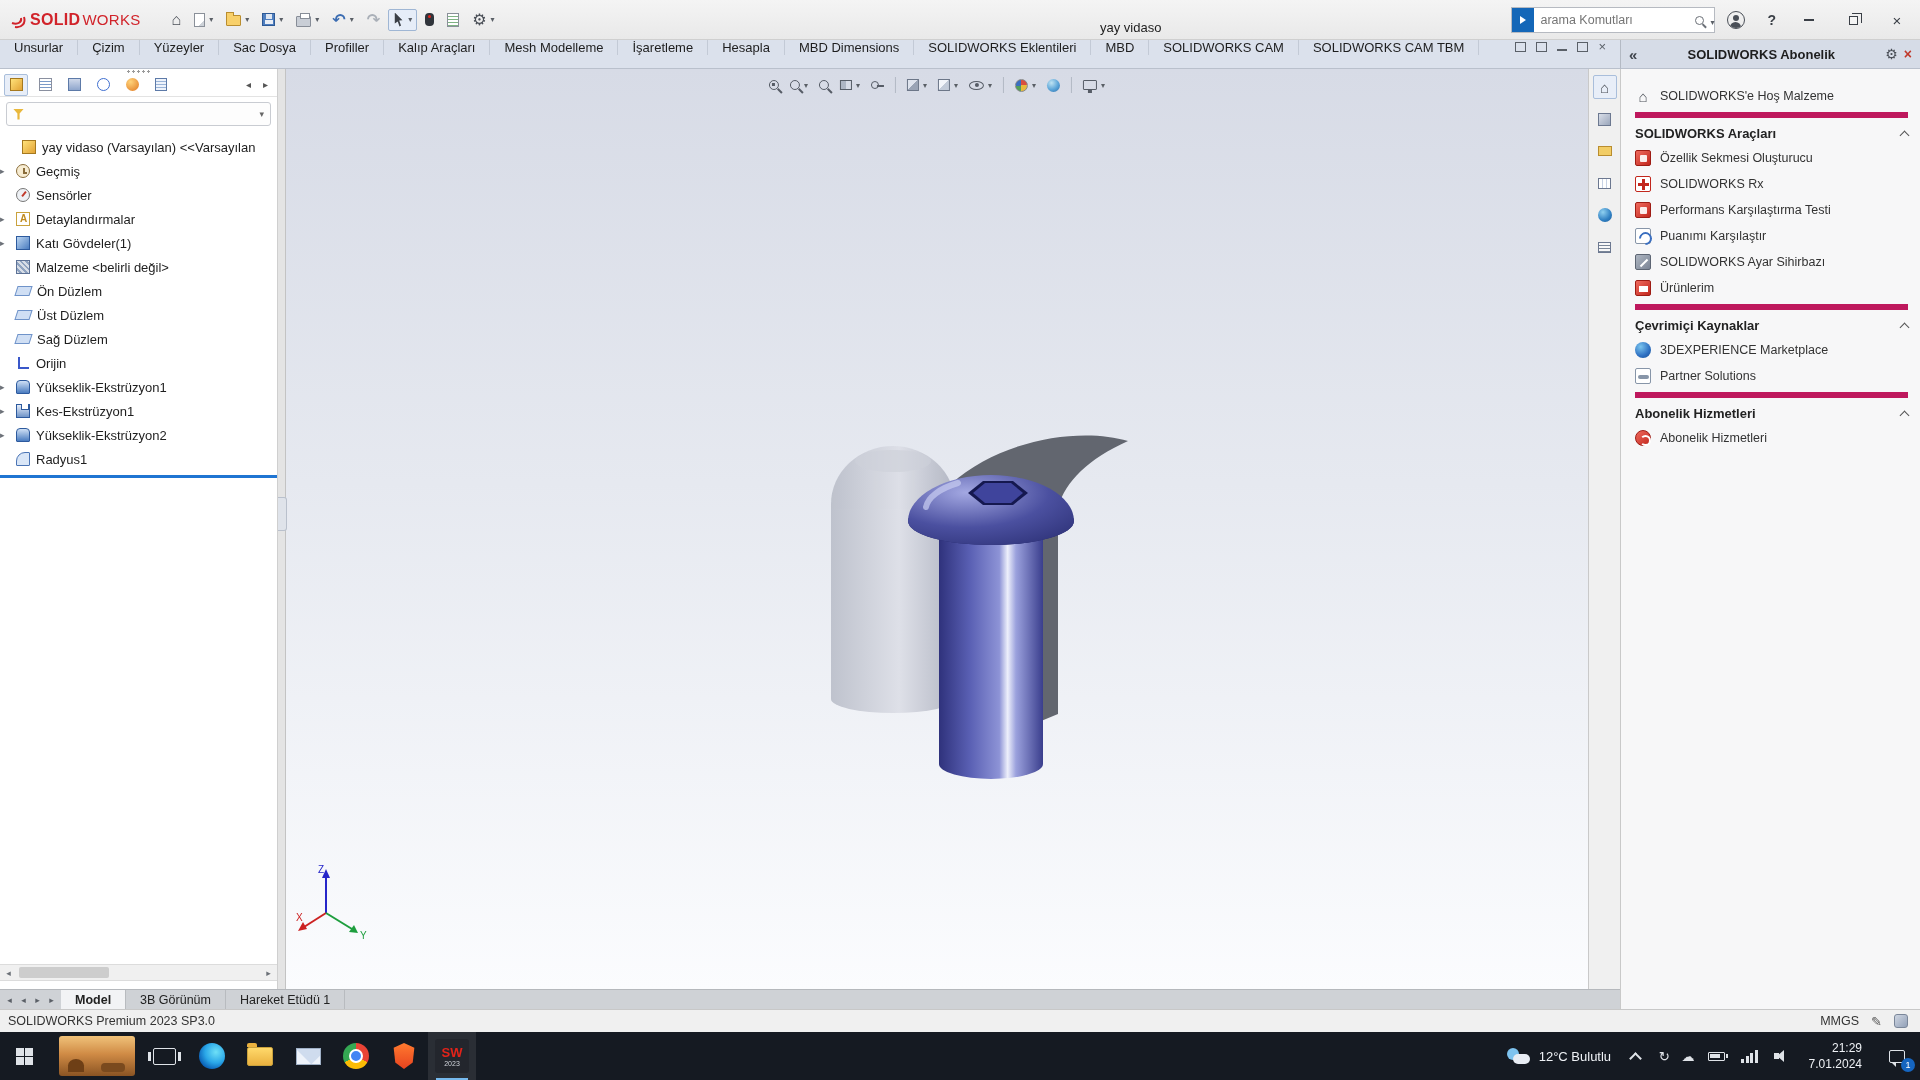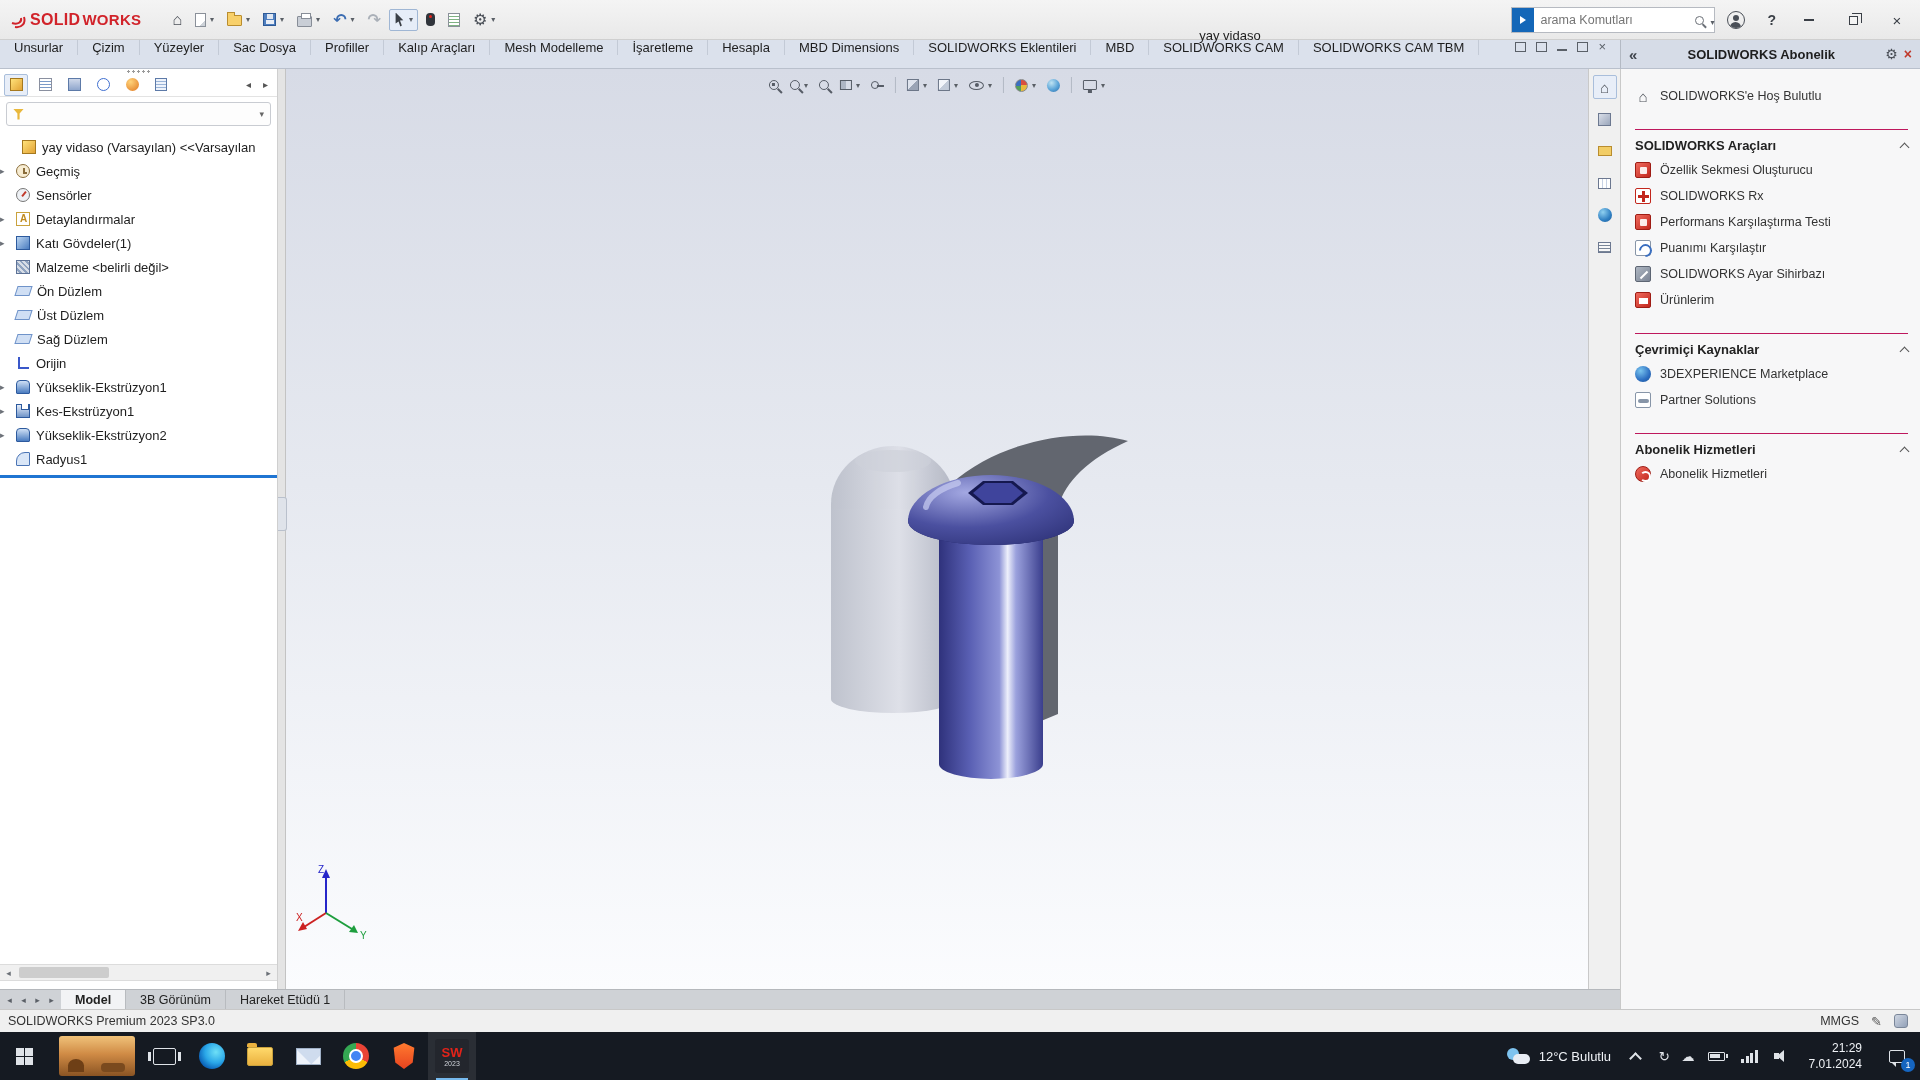--- a/index.html
+++ b/index.html
@@ -4,21 +4,21 @@
 <style>
 *{box-sizing:border-box;margin:0;padding:0}
 html,body{width:1920px;height:1080px}
 body{font-family:"Liberation Sans","DejaVu Sans",sans-serif;font-size:13px;color:#222;overflow:hidden;background:#fff}
 #app{position:relative;width:1920px;height:1080px;background:#e9e9e9}
 
 
 .titlebar{position:absolute;left:0;top:0;width:1920px;height:40px;background:linear-gradient(#f4f4f4,#e9e9e9);display:flex;align-items:center;border-bottom:1px solid #cfcfcf;z-index:5}
 .sw-logo{display:flex;align-items:center;gap:2px;padding:0 10px 0 8px}
 .logo-solid{color:#d1232a;font-weight:700;font-size:16px;letter-spacing:.3px}
-.logo-works{color:#d1232a;font-weight:700;font-size:15px;letter-spacing:.3px}
+.logo-works{color:#d1232a;font-weight:400;font-size:15px;letter-spacing:.3px}
 .menus{display:flex;align-items:center}
 .menu{padding:0 9px;height:40px;line-height:40px;font-size:13px;color:#1e1e1e}
 .pin-icon{width:14px;height:16px;margin:0 8px;position:relative}
 .pin-icon::before{content:"";position:absolute;left:5px;top:2px;width:6px;height:8px;background:#6b7077;border-radius:1px;transform:rotate(40deg)}
 .pin-icon::after{content:"";position:absolute;left:3px;top:10px;width:2px;height:6px;background:#6b7077;transform:rotate(40deg)}
 .qat{display:flex;align-items:center;gap:3px;margin-left:16px}
 .qbtn{display:flex;align-items:center;gap:2px;padding:3px 4px;border-radius:2px;border:1px solid transparent}
 .qbtn.active{background:#e6edf8;border:1px solid #9fb6d4}
 .caret::after{content:"▾";font-size:8px;color:#5a5f66;margin-left:2px}
 .glyph{color:#4a4f57;font-size:16px;line-height:1}
@@ -29,21 +29,21 @@
 .i-folder::before{content:"";position:absolute;left:-1px;top:-4px;width:6px;height:3px;background:#f8d06a;border:1px solid #b98d2f;border-bottom:none}
 .i-save{width:13px;height:13px;background:#4f7fc0;border:1px solid #2e5a96;position:relative}
 .i-save::before{content:"";position:absolute;left:3px;top:0;width:6px;height:5px;background:#dfe7f2}
 .i-save::after{content:"";position:absolute;left:2px;bottom:1px;width:8px;height:4px;background:#e9eef6}
 .i-print{width:15px;height:11px;position:relative;background:#c9ced6;border:1px solid #878d97;border-radius:1px;margin-top:3px}
 .i-print::before{content:"";position:absolute;left:3px;top:-4px;width:8px;height:4px;background:#fff;border:1px solid #878d97}
 .i-cursor{width:11px;height:14px;background:#3a3f46;clip-path:polygon(15% 0,85% 55%,55% 58%,72% 92%,58% 100%,42% 64%,15% 78%)}
 .i-mouse{width:9px;height:13px;background:#30343b;border-radius:4px;position:relative}
 .i-mouse::before{content:"";position:absolute;left:3px;top:2px;width:3px;height:3px;border-radius:50%;background:#e2231a}
 .i-sheet{width:12px;height:14px;border:1px solid #8a9099;background:repeating-linear-gradient(#fff 0 2px,#7fb383 2px 3px)}
-.doc-title{position:absolute;left:1100px;top:16px;width:260px;height:40px;line-height:40px;text-align:center;font-size:13px;color:#1e1e1e}
+.doc-title{position:absolute;left:1100px;top:8px;width:260px;height:40px;line-height:40px;text-align:left;font-size:13px;color:#1e1e1e}
 .tb-right{position:absolute;right:0;top:0;height:40px;display:flex;align-items:center;gap:2px;padding-right:2px}
 .tb-search{display:flex;align-items:center;height:26px;width:204px;background:#fff;border:1px solid #b6bac1}
 .sw-search-badge{width:22px;height:24px;background:#1467b8;display:flex;align-items:center;justify-content:center}
 .sw-search-badge::before{content:"";width:0;height:0;border-left:6px solid #fff;border-top:4px solid transparent;border-bottom:4px solid transparent}
 .tb-search input{flex:1;border:none;outline:none;font-size:12.5px;color:#555;padding:0 6px;background:transparent;font-family:inherit;min-width:0}
 .mag{width:9px;height:9px;border:1.5px solid #6b7077;border-radius:50%;position:relative;margin:0 4px;flex:none}
 .mag::after{content:"";position:absolute;right:-4px;bottom:-3px;width:5px;height:1.5px;background:#6b7077;transform:rotate(45deg)}
 .icon-user{width:18px;height:18px;border:1.5px solid #4a4f57;border-radius:50%;position:relative;margin:0 10px;overflow:hidden}
 .icon-user::before{content:"";position:absolute;left:5px;top:3px;width:6px;height:6px;border-radius:50%;background:#4a4f57}
 .icon-user::after{content:"";position:absolute;left:2px;top:10px;width:11px;height:6px;border-radius:6px 6px 0 0;background:#4a4f57}
@@ -146,21 +146,21 @@
 .rs-home{color:#4a4f57;font-size:15px;line-height:1}
 .rs-cube{width:13px;height:13px;background:linear-gradient(135deg,#d9dee8,#9aa6bb);border:1px solid #6c7890}
 .rs-folder{width:14px;height:10px;background:#f2cd66;border:1px solid #b98d2f}
 .rs-table{width:13px;height:11px;border:1px solid #6c7890;background:repeating-linear-gradient(90deg,#fff 0 3px,#c7d2e4 3px 4px)}
 .rs-globe{width:14px;height:14px;border-radius:50%;background:radial-gradient(circle at 35% 30%,#8fd0f0,#2f7fc2 60%,#1b5c96)}
 .rs-list{width:13px;height:11px;background:repeating-linear-gradient(#f8f8f8 0 2px,#7a8698 2px 3px);border:1px solid #6c7890}
 
 
 .resources{position:absolute;left:1620px;top:69px;width:300px;height:940px;background:#f7f7f8;border-left:1px solid #c9c9c9;padding:14px 12px 0 14px;overflow:hidden;z-index:3}
 .res-item{display:flex;align-items:center;height:26px;gap:9px;font-size:12.5px;color:#333}
-.res-section{margin-top:20px;border-top:1px solid #be185d;padding-top:8px}
+.res-section{margin-top:3px;border-top:6px solid #be185d;padding-top:8px}
 .res-sec-title{font-weight:bold;font-size:13px;color:#222;display:flex;align-items:center;margin-bottom:4px}
 .sec-chev{margin-left:auto;width:7px;height:7px;border-left:1.5px solid #555;border-top:1.5px solid #555;transform:rotate(45deg);margin-top:4px}
 .ric{width:16px;height:16px;border-radius:2px;flex:none;position:relative}
 .ric-home{color:#4a4f57;font-size:15px;line-height:1;width:16px;text-align:center}
 .ric-red{background:linear-gradient(135deg,#ef6a5e,#c2271d);border:1px solid #9e1c14}
 .ric-red::before{content:"";position:absolute;left:4px;top:4px;width:7px;height:7px;background:rgba(255,255,255,.9);border-radius:1px}
 .ric-rx{background:#fff;border:1px solid #c2271d}
 .ric-rx::before{content:"";position:absolute;left:6px;top:2px;width:3px;height:11px;background:#c2271d}
 .ric-rx::after{content:"";position:absolute;left:2px;top:6px;width:11px;height:3px;background:#c2271d}
 .ric-gauge{background:#fff;border:1px solid #8795a8}
@@ -556,21 +556,21 @@
         <span class="rs-globe"></span>
       </span>
     <span class="rs-btn">
         <span class="rs-list"></span>
       </span>
   </div>
 
   <aside class="resources">
     <div class="res-item">
       <span class="ric-home">⌂</span>
-      <span>SOLIDWORKS'e Hoş Bulutlu</span>
+      <span>SOLIDWORKS'e Hoş Malzeme</span>
     </div>
     <div class="res-section">
       <div class="res-sec-title">
           <span>SOLIDWORKS Araçları</span>
           <span class="sec-chev"></span>
         </div>
       <div class="res-item">
           <span class="ric ric-red"></span>
           <span>Özellik Sekmesi Oluşturucu</span>
         </div>

